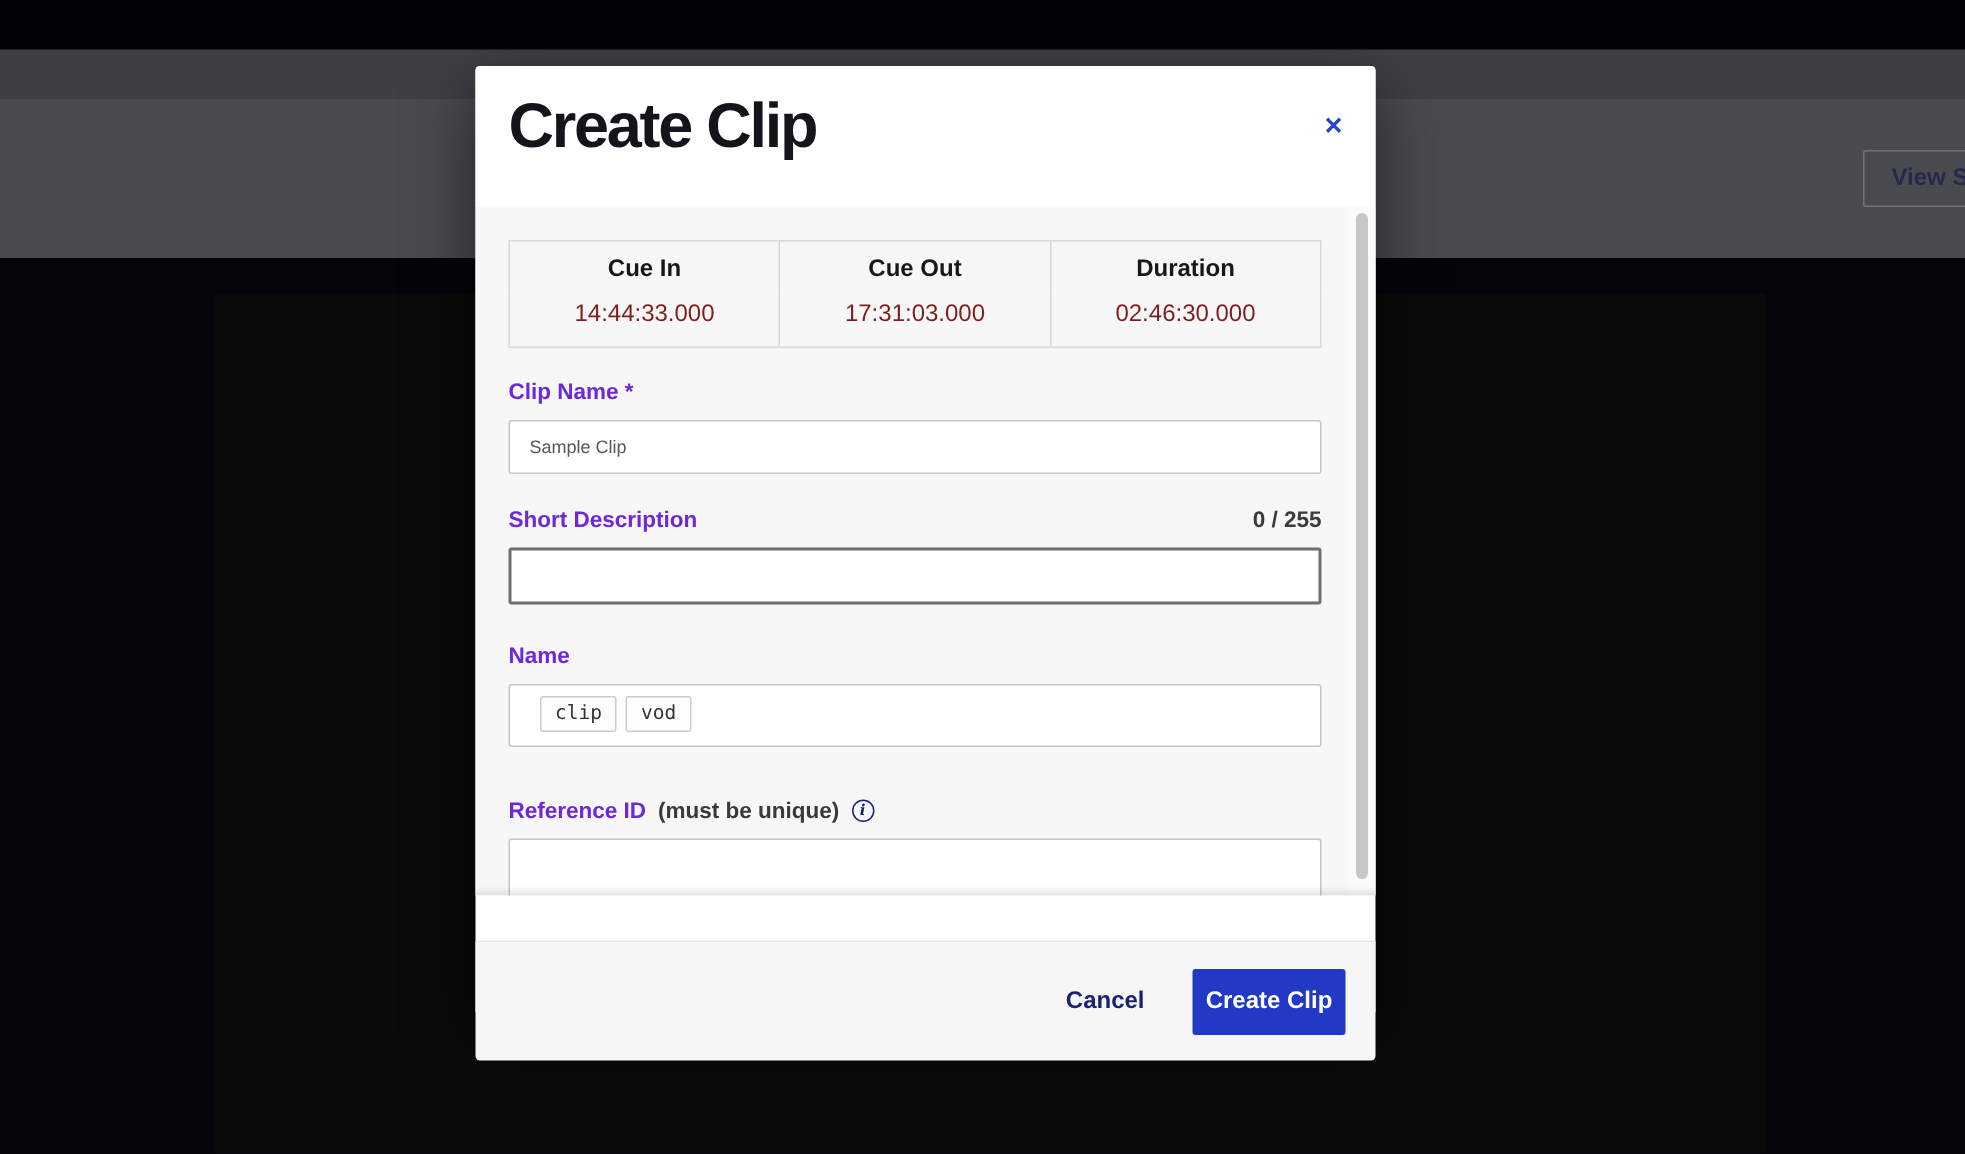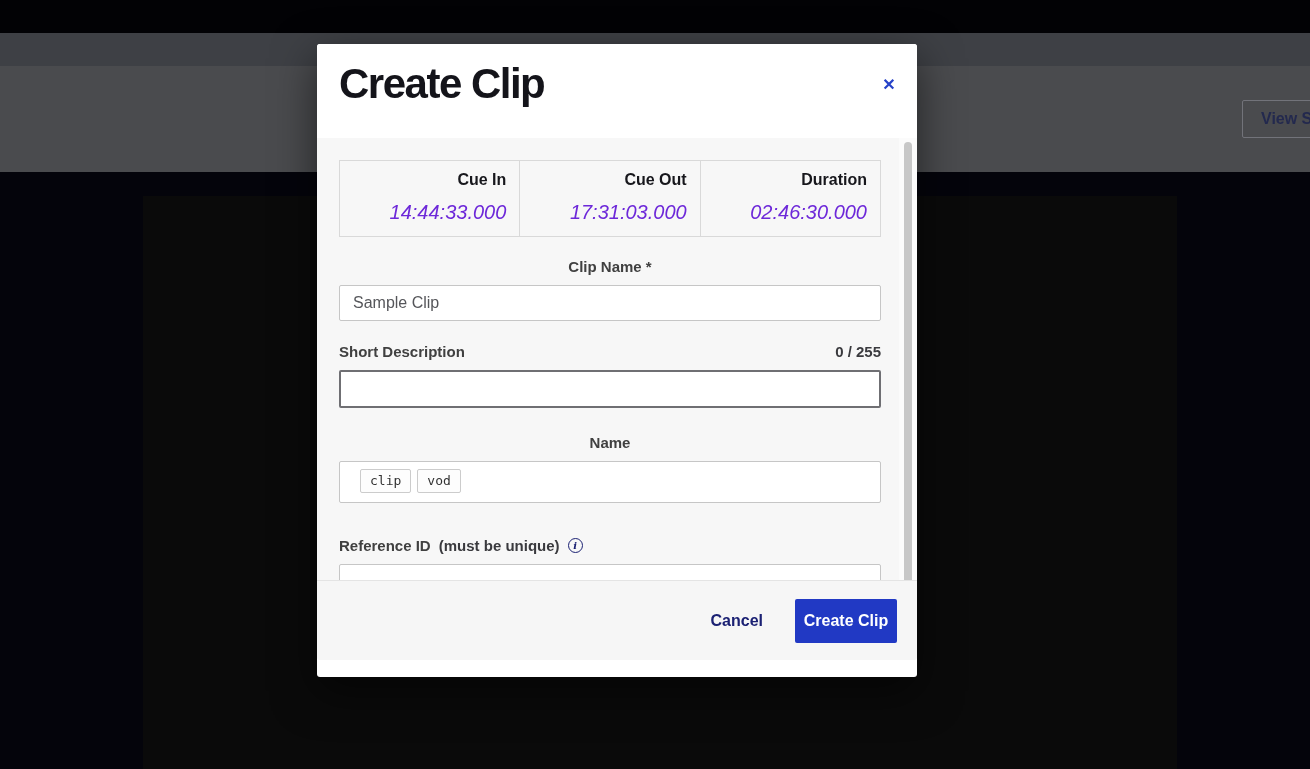--- a/index.html
+++ b/index.html
@@ -47,34 +47,34 @@
 
   .modal-body {
     position:absolute; left:0; top:94px; width:600px; height:459px;
     background:#f7f7f7; overflow:hidden;
   }
   .body-inner { position:absolute; left:22px; top:22px; width:542px; }
 
   
   .cue-table { width:542px; border-collapse:collapse; table-layout:fixed; }
   .cue-table th, .cue-table td {
-    border-left:1px solid #d9d9d9; text-align:right;
+    border-left:1px solid #d9d9d9; text-align:center;
   }
   .cue-table th:first-child, .cue-table td:first-child { border-left:none; }
   .cue-table { border:1px solid #d9d9d9; }
   .cue-table th { padding:10px 13px 6px; font-size:16px; color:#17171c; }
-  .cue-table td { padding:6px 13px 12px; font-size:20px; color:#6d28d9; font-weight:normal;font-style:italic; }
-
-  .field-label { font-size:15px; font-weight:bold; color:#404040; line-height:16px;text-align:center; }
+  .cue-table td { padding:6px 13px 12px; font-size:16px; color:#7f1d1d; font-weight:normal; }
+
+  .field-label { font-size:15px; font-weight:bold; color:#6d28d9; line-height:16px; }
 
   .clip-name-label { margin-top:22px; }
   .text-input {
     display:block; width:542px; height:36px; margin-top:10px;
     border:1px solid #c6c6c6; border-radius:2px; background:#fff;
-    padding:0 13px; font-size:16px; color:#55565a;
+    padding:0 13px; font-size:12px; color:#55565a;
     font-family:"Liberation Sans", sans-serif;
   }
 
   .desc-row { margin-top:22px; display:flex; justify-content:space-between; align-items:baseline; }
   .char-counter { font-size:15px; color:#3a3a3e; font-weight:bold; }
   .desc-textarea {
     display:block; width:542px; height:38px; margin-top:10px;
     border:2px solid #6f6f73; border-radius:2px; background:#fff;
     padding:6px 12px; font-size:15px; color:#2a2a2e; resize:none;
     font-family:"Liberation Sans", sans-serif;
@@ -110,21 +110,21 @@
   }
   .scrollbar-track {
     position:absolute; top:0; right:0; width:18px; height:459px; background:#fbfbfb;
   }
   .scrollbar-thumb {
     position:absolute; top:4px; right:5px; width:8px; height:444px;
     background:#c7c7c7; border-radius:4px; cursor:grab;
   }
 
   .modal-footer {
-    position:absolute; left:0; top:536px; width:600px; height:80px;
+    position:absolute; left:0; top:583px; width:600px; height:80px;
     background:#f6f6f6; border-top:1px solid #e4e4e4; border-radius:0 0 3px 3px;
     display:flex; align-items:center; justify-content:flex-end;
   }
   .cancel-btn {
     background:none; border:none; cursor:pointer;
     font-size:16px; font-weight:bold; color:var(--navy, #1b2173);
     margin-right:22px; padding:8px 10px;
     font-family:"Liberation Sans", sans-serif;
   }
   .submit-btn {

